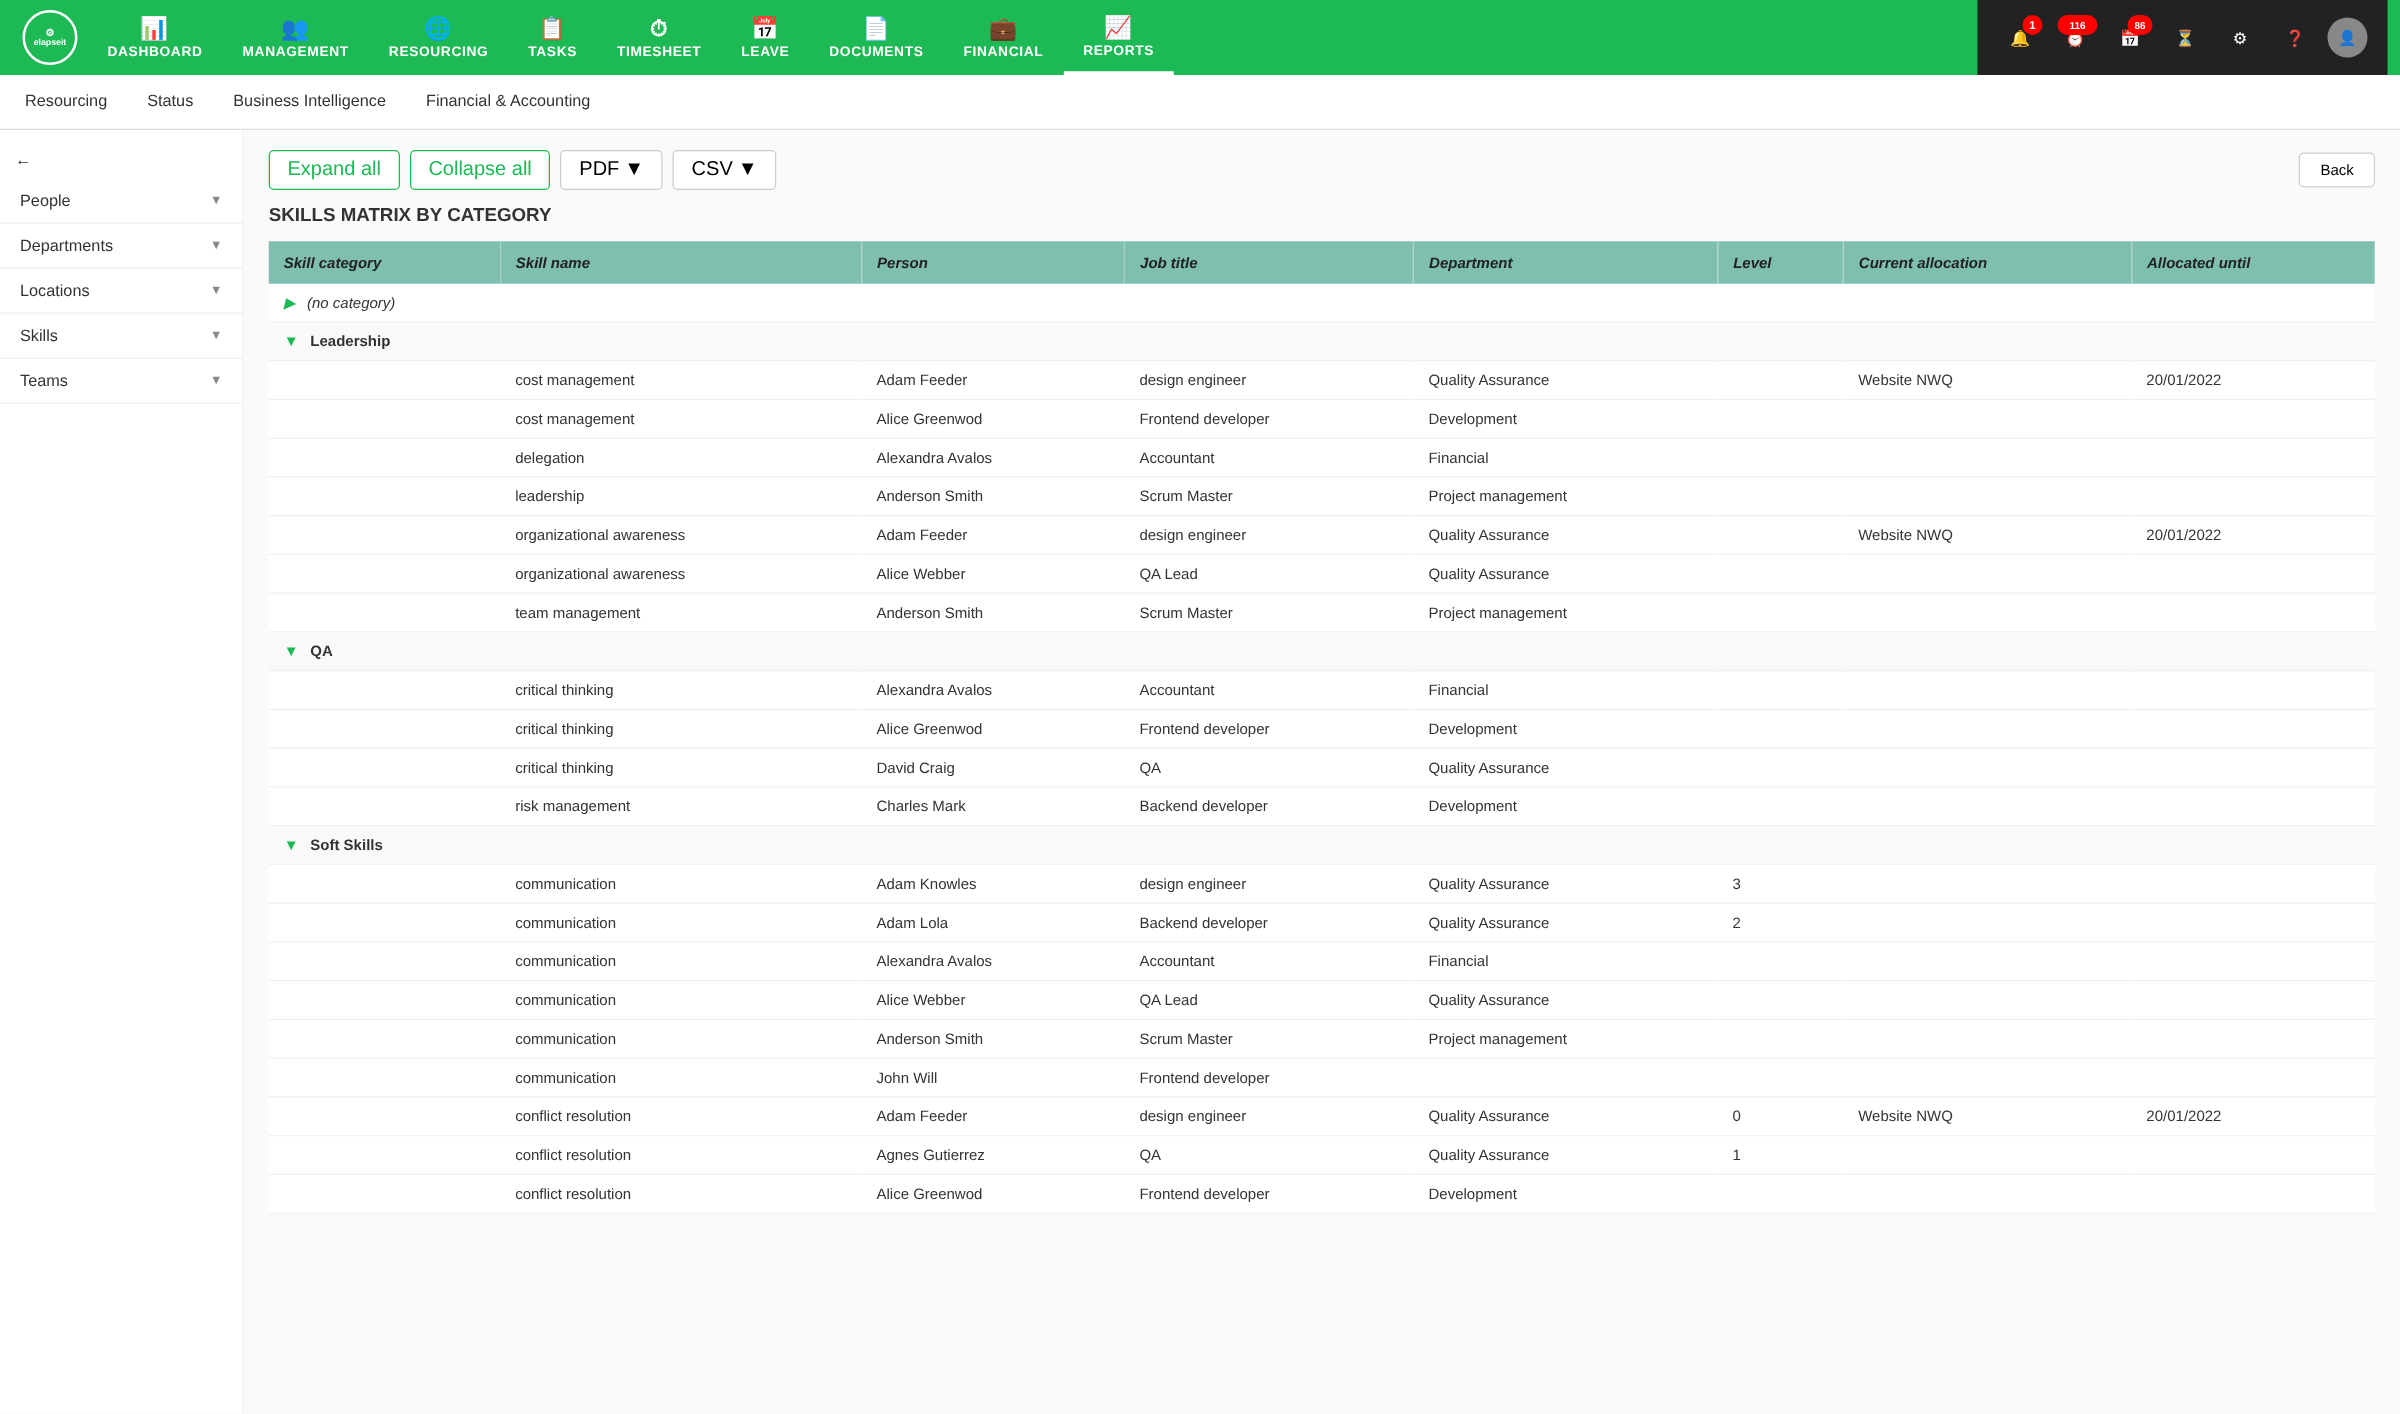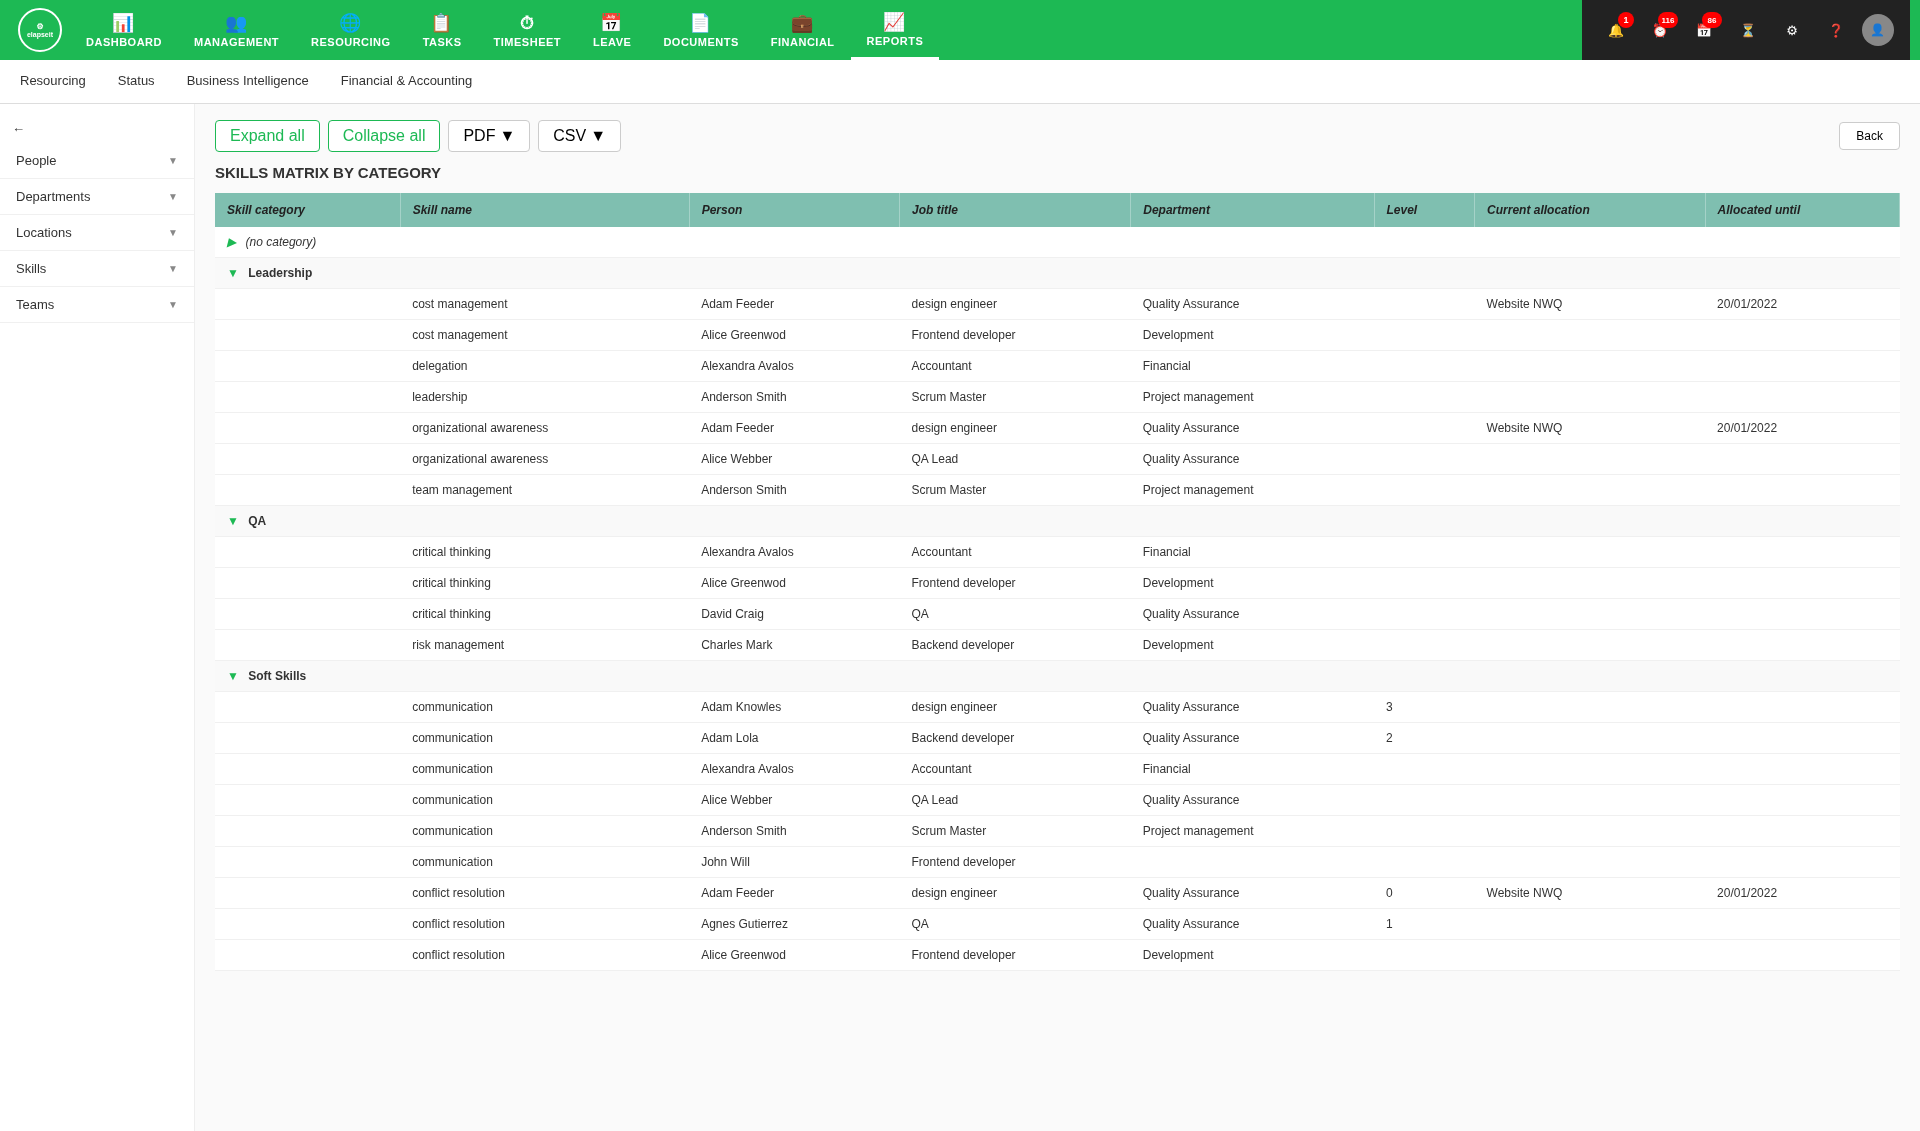--- a/index.html
+++ b/index.html
@@ -275,21 +275,21 @@
       <span>REPORTS</span>
     </div>
   </div>
   <div class="nav-right">
     <div class="nav-badge-item">
       <span>🔔</span>
       <span class="badge">1</span>
     </div>
     <div class="nav-badge-item">
       <span>⏰</span>
-      <span class="badge" style="font-size:8px;width:20px;border-radius:8px;">116</span>
+      <span class="badge" style="font-size:8px;width:32px;border-radius:8px;">116</span>
     </div>
     <div class="nav-badge-item">
       <span>📅</span>
       <span class="badge" style="font-size:8px;width:20px;border-radius:8px;">86</span>
     </div>
     <div class="nav-badge-item">
       <span>⏳</span>
     </div>
     <div class="nav-badge-item">
       <span>⚙</span>

